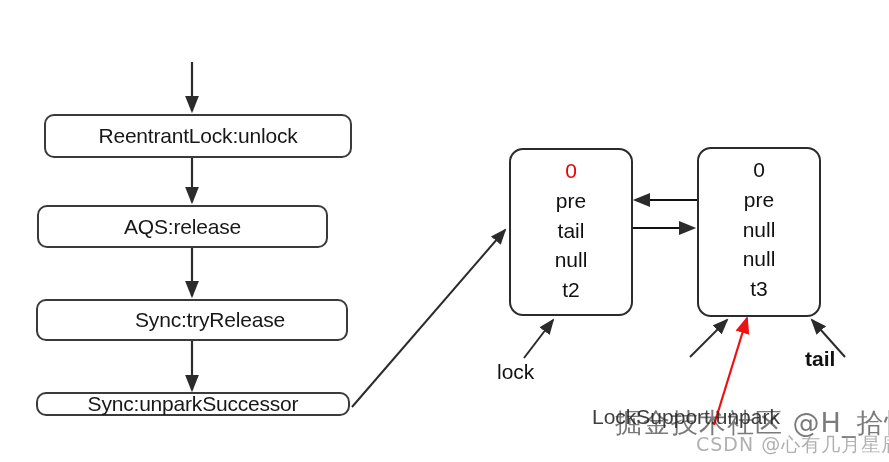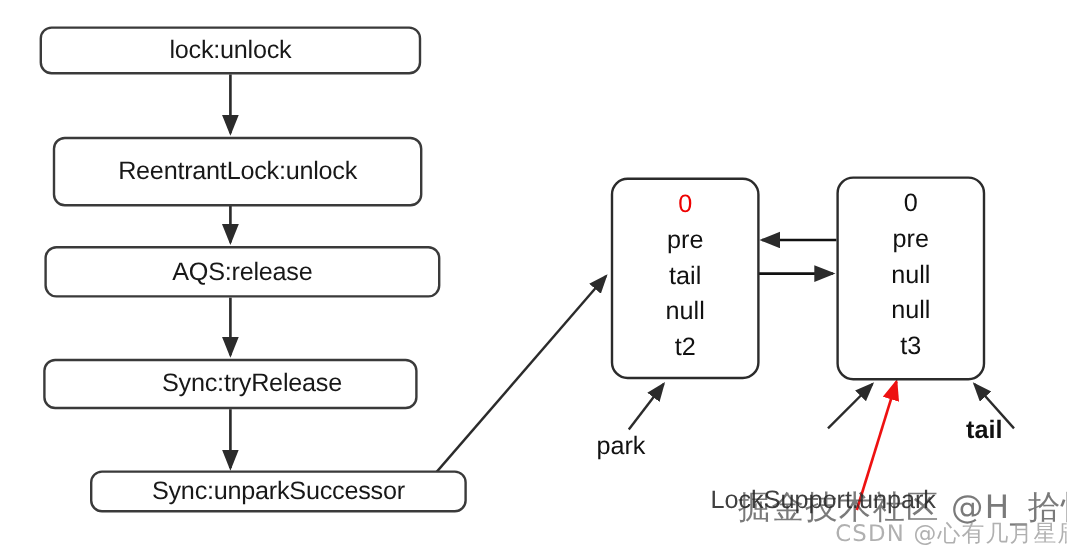--- a/index.html
+++ b/index.html
@@ -107,58 +107,55 @@
 
     <line x1="697" y1="200" x2="635" y2="200" stroke="#111111" stroke-width="2.2" marker-end="url(#arrow-black)"></line>
     <line x1="632" y1="228" x2="694" y2="228" stroke="#111111" stroke-width="2.2" marker-end="url(#arrow-black)"></line>
 
     <line x1="524" y1="358" x2="553" y2="320" stroke="#2b2b2b" stroke-width="2" marker-end="url(#arrow-black)"></line>
     <line x1="690" y1="357" x2="727" y2="320" stroke="#2b2b2b" stroke-width="2" marker-end="url(#arrow-black)"></line>
     <line x1="845" y1="357" x2="812" y2="320" stroke="#2b2b2b" stroke-width="2" marker-end="url(#arrow-black)"></line>
     <line x1="714" y1="425" x2="747" y2="318" stroke="#ee1111" stroke-width="2.2" marker-end="url(#arrow-red)"></line>
   </svg>
 
-  <div class="flow-box" style="left:33px; top:22px; width:318px; height:40px;">
-    <span>lock:unlock</span>
-  </div>
 
-  <div class="flow-box" style="left:44px; top:114px; width:308px; height:58px;">
+  <div class="flow-box" style="left:44px; top:114px; width:308px; height:44px;">
     <span>ReentrantLock:unlock</span>
   </div>
 
-  <div class="flow-box" style="left:37px; top:205px; width:330px; height:43px;">
+  <div class="flow-box" style="left:37px; top:205px; width:291px; height:43px;">
     <span>AQS:release</span>
   </div>
 
   <div class="flow-box" style="left:36px; top:299px; width:312px; height:42px;padding-left:36px;">
     <span>Sync:tryRelease</span>
   </div>
 
-  <div class="flow-box" style="left:36px; top:392px; width:314px; height:35px;margin-left:39px;">
+  <div class="flow-box" style="left:36px; top:392px; width:314px; height:24px;">
     <span>Sync:unparkSuccessor</span>
   </div>
 
   <div class="node-box" style="left:509px; top:148px; width:124px; height:168px;">
     <div class="node-line red">0</div>
     <div class="node-line">pre</div>
     <div class="node-line">tail</div>
     <div class="node-line">null</div>
     <div class="node-line">t2</div>
   </div>
 
   <div class="node-box" style="left:697px; top:147px; width:124px; height:170px;">
     <div class="node-line">0</div>
     <div class="node-line">pre</div>
     <div class="node-line">null</div>
     <div class="node-line">null</div>
     <div class="node-line">t3</div>
   </div>
 
   <div class="caption" style="left:497px; top:360px;">
-    <span>park</span>
+    <span>lock</span>
   </div>
 
 
   <div class="caption" style="left:805px; top:347px;font-weight:bold;">
     <span>tail</span>
   </div>
 
   <div class="caption red" style="left:592px; top:405px;">
     <span>LockSupport.unpark</span>
   </div>

